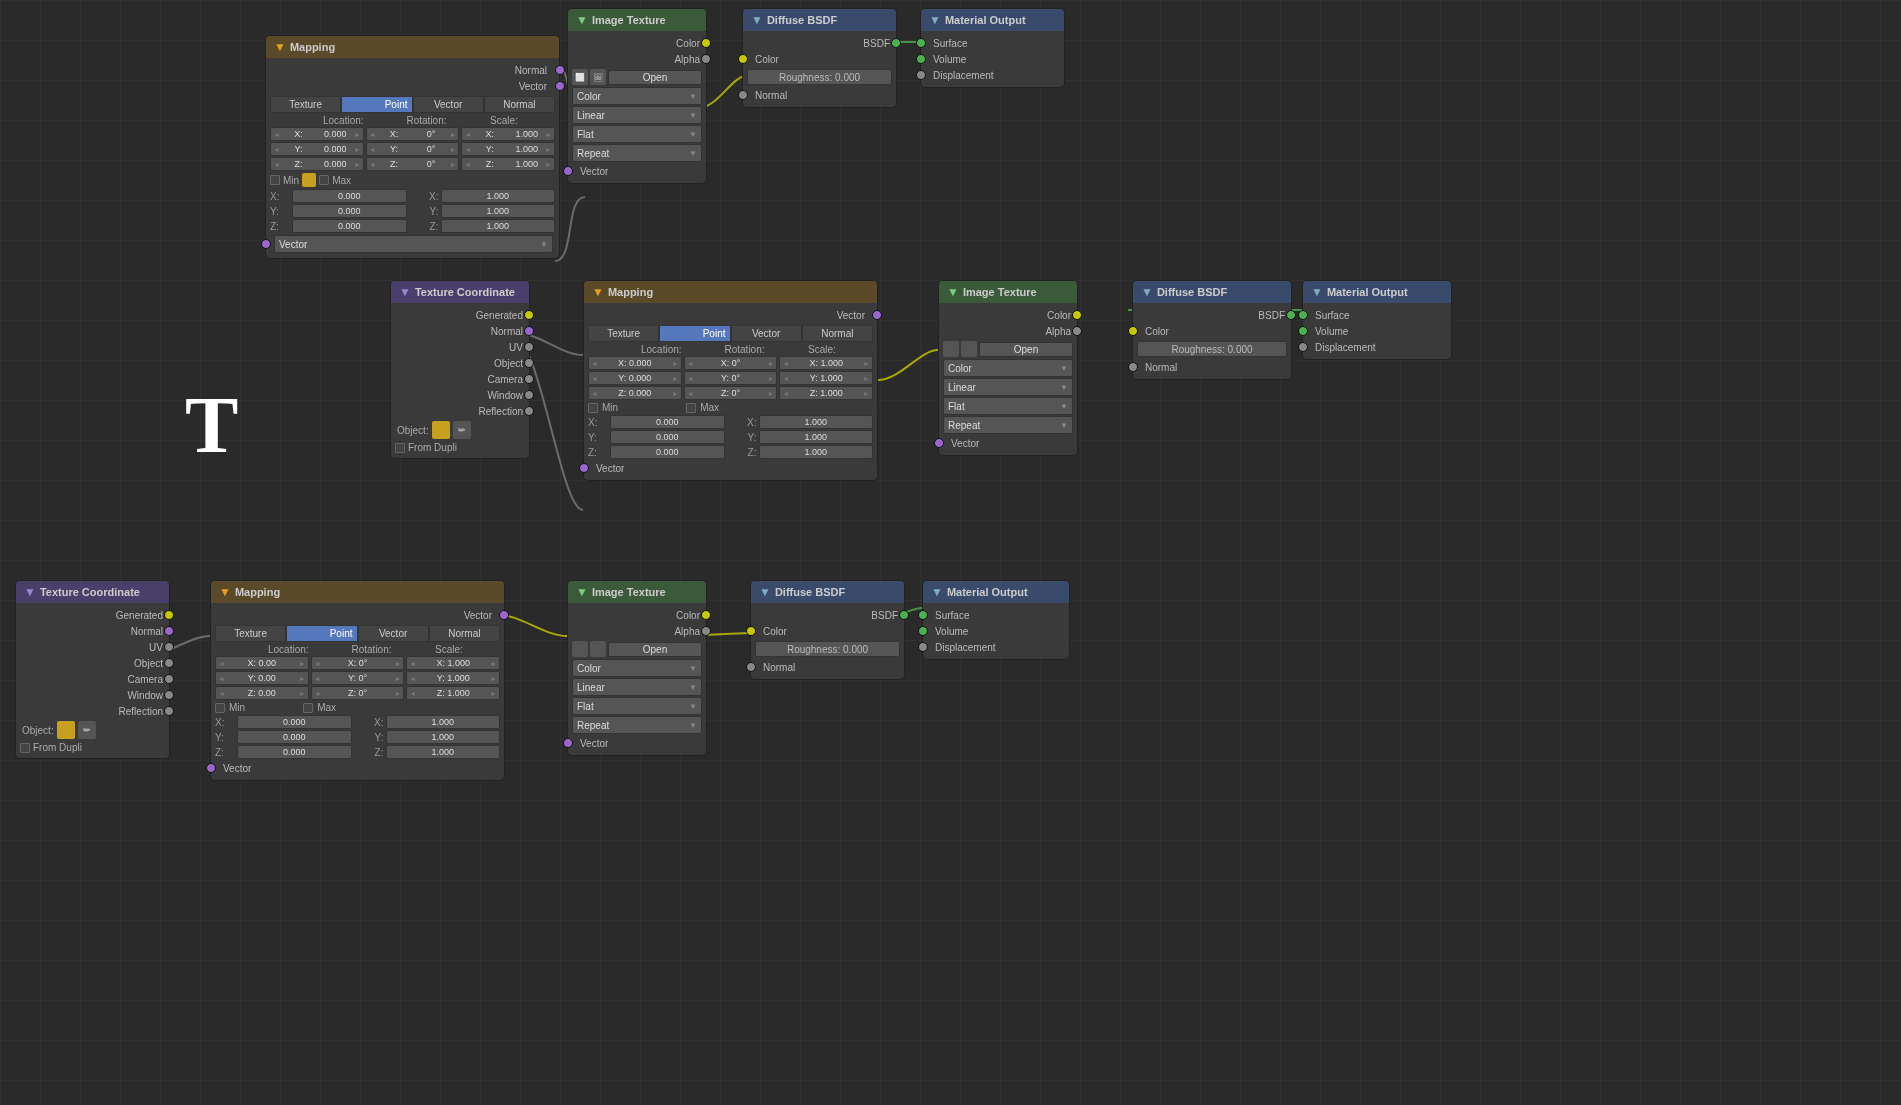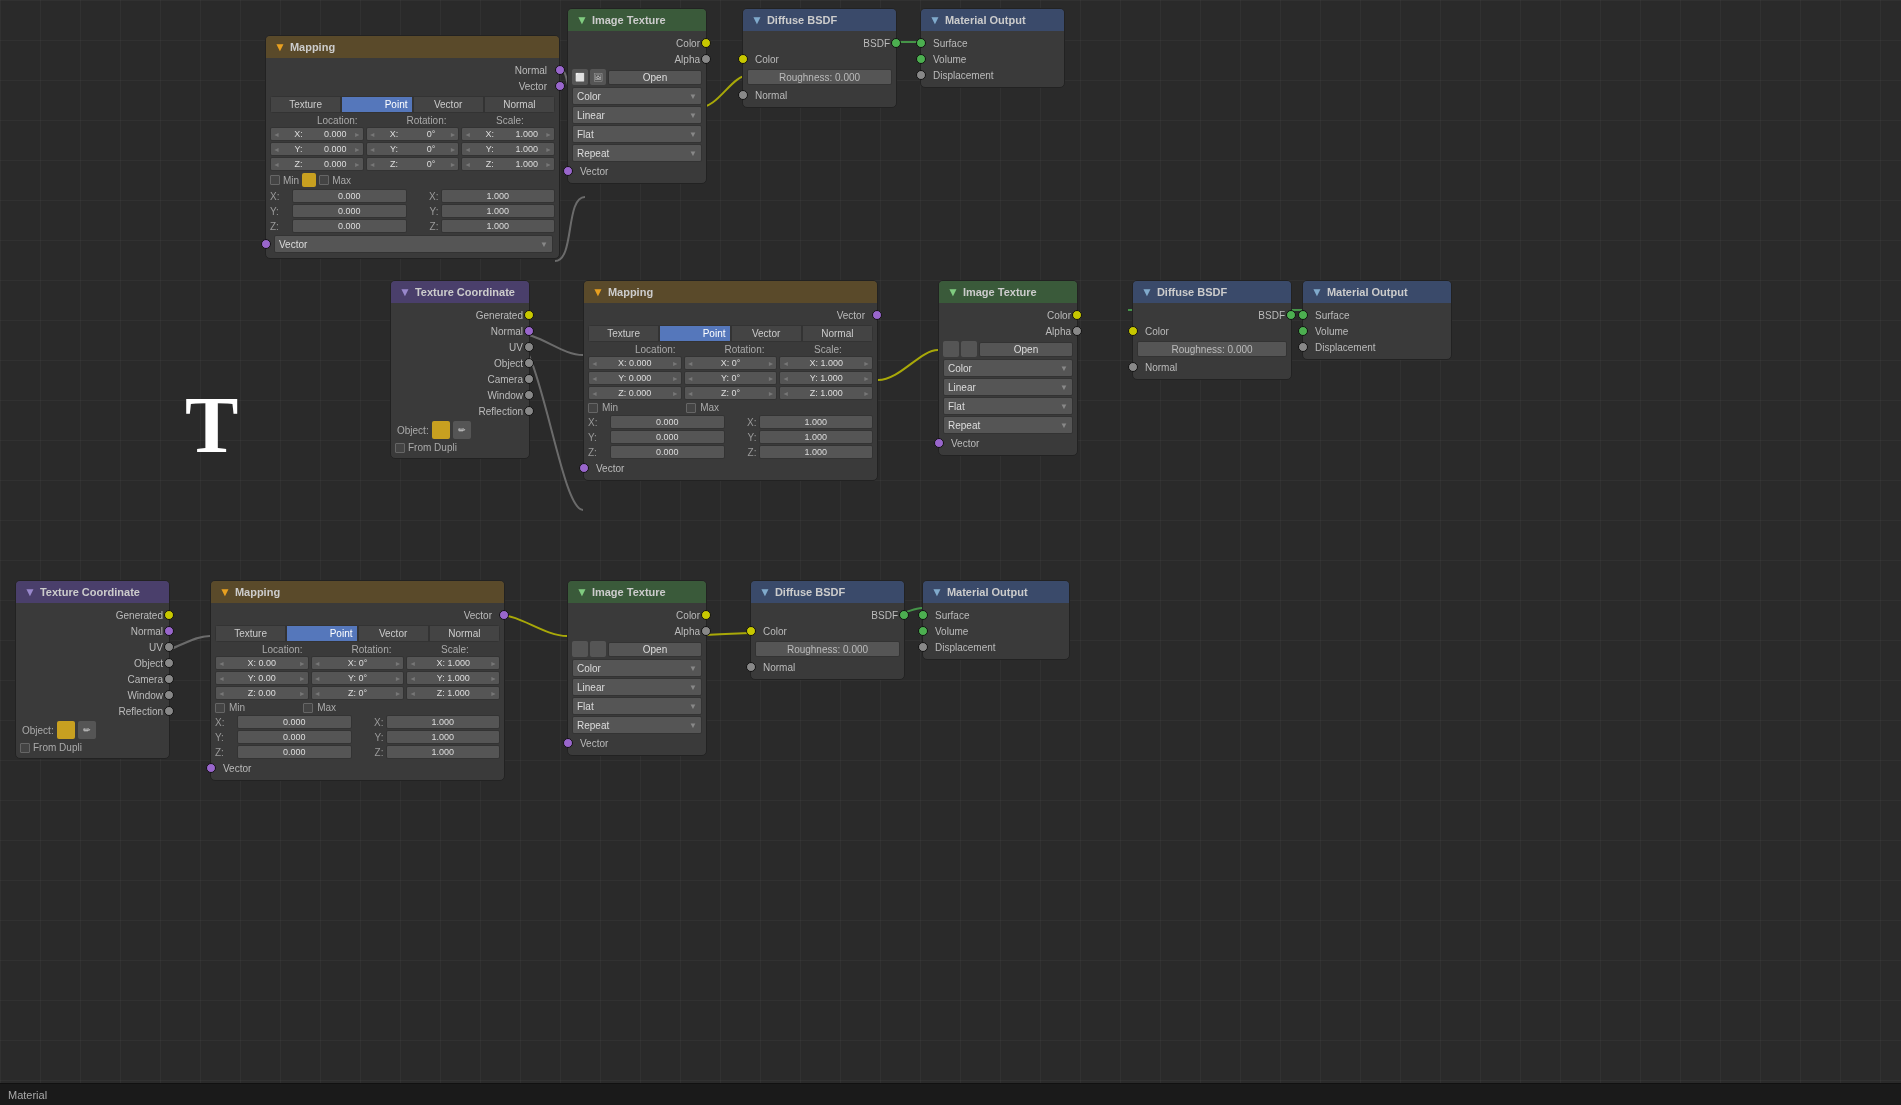--- a/index.html
+++ b/index.html
@@ -90,21 +90,21 @@
       border: 1px solid #333;
     }
     .node-tab.active {
       background: #5577bb;
       color: #fff;
       text-align: right;
     }
     .field-row {
       display: flex;
       align-items: center;
-      margin: 1px 8px;
+      margin: 1px 14px;
       gap: 2px;
       padding-left: 43px;
     }
     .field-label {
       color: #aaa;
       font-size: 10px;
       min-width: 55px;
     }
     .field-input {
       background: #555;
@@ -1031,17 +1031,14 @@
         <span class="socket socket-left socket-green" style="left:-5px;"></span>
         <span class="socket-label" style="padding-left:6px;">Volume</span>
       </div>
       <div class="node-socket-area" style="position:relative;">
         <span class="socket socket-left socket-gray" style="left:-5px;"></span>
         <span class="socket-label" style="padding-left:6px;">Displacement</span>
       </div>
     </div>
   </div>
 
-  <div class="bottom-bar">
-    <span>Material</span>
-  </div>
 
 </div>
 
 </body></html>

